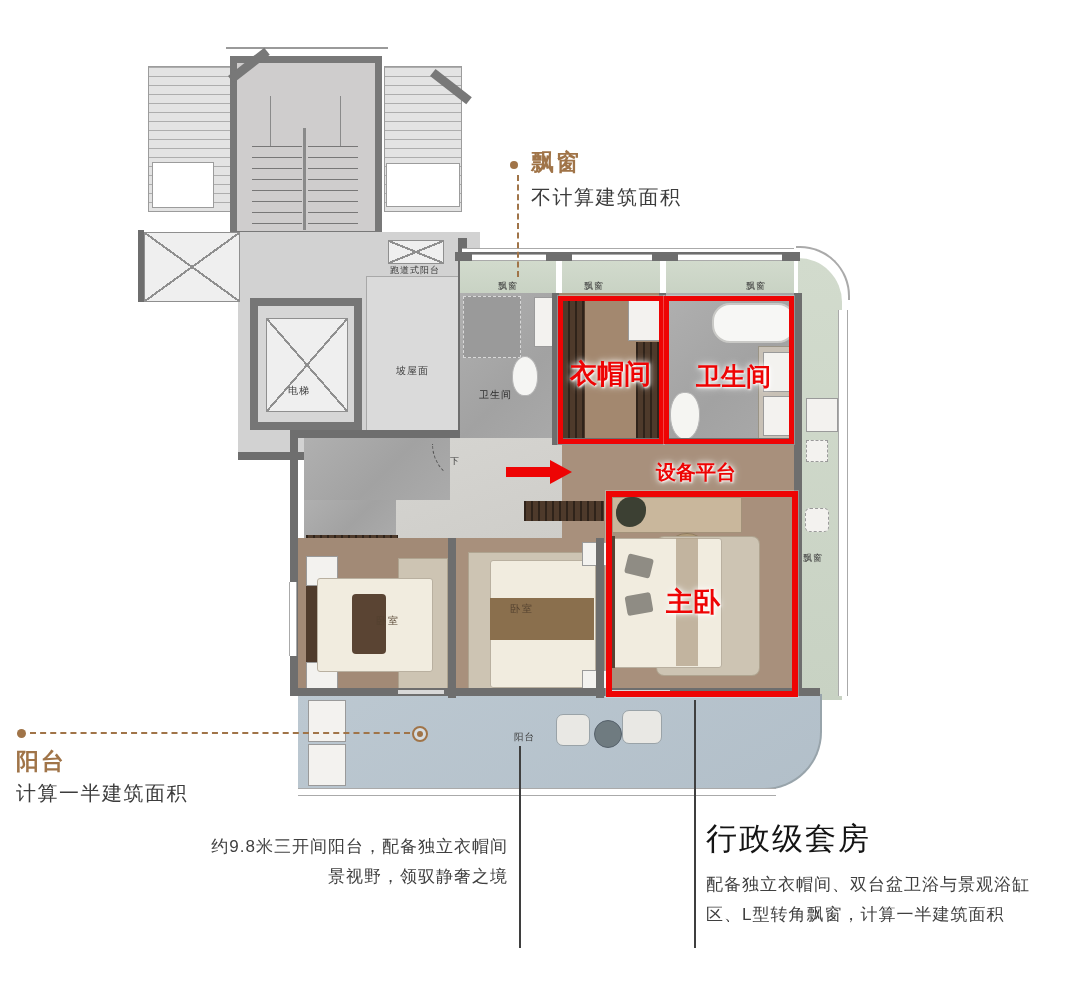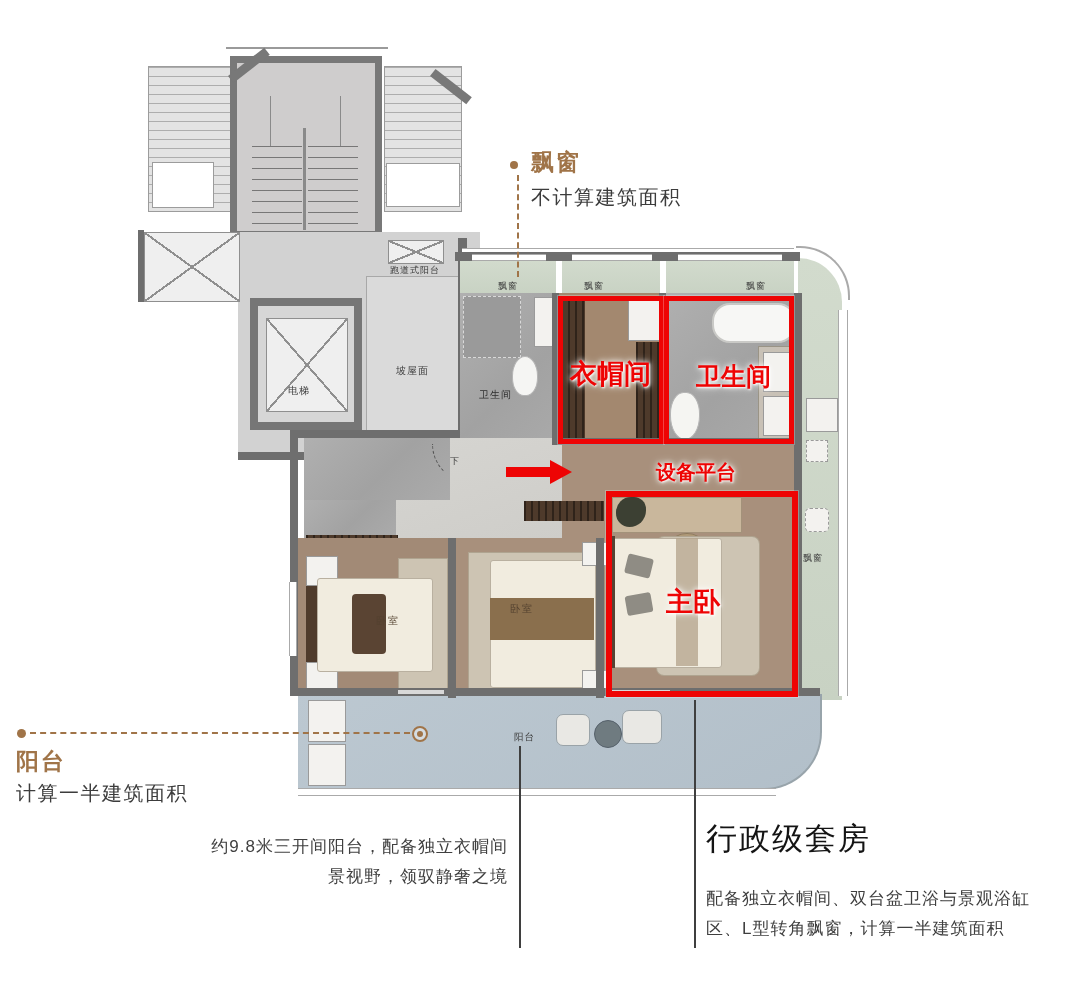--- a/index.html
+++ b/index.html
@@ -208,17 +208,17 @@
 
   <div class="abs leader" style="left:519px;top:746px;height:202px;"></div>
   <div class="abs leader" style="left:694px;top:700px;height:248px;"></div>
 
   <div class="abs" style="left:178px;top:818px;width:330px;text-align:right;">
     <div class="feat-line" style="margin-top:14px;">约9.8米三开间阳台，配备独立衣帽间</div>
     <div class="feat-line">景视野，领驭静奢之境</div>
   </div>
   <div class="abs" style="left:706px;top:818px;width:372px;text-align:left;">
     <div class="feat-title">行政级套房</div>
-    <div class="feat-line" style="margin-top:24px;">配备独立衣帽间、双台盆卫浴与景观浴缸</div>
+    <div class="feat-line" style="margin-top:10px;">配备独立衣帽间、双台盆卫浴与景观浴缸</div>
     <div class="feat-line">区、L型转角飘窗，计算一半建筑面积</div>
   </div>
 
 </div>
 
 </body></html>

